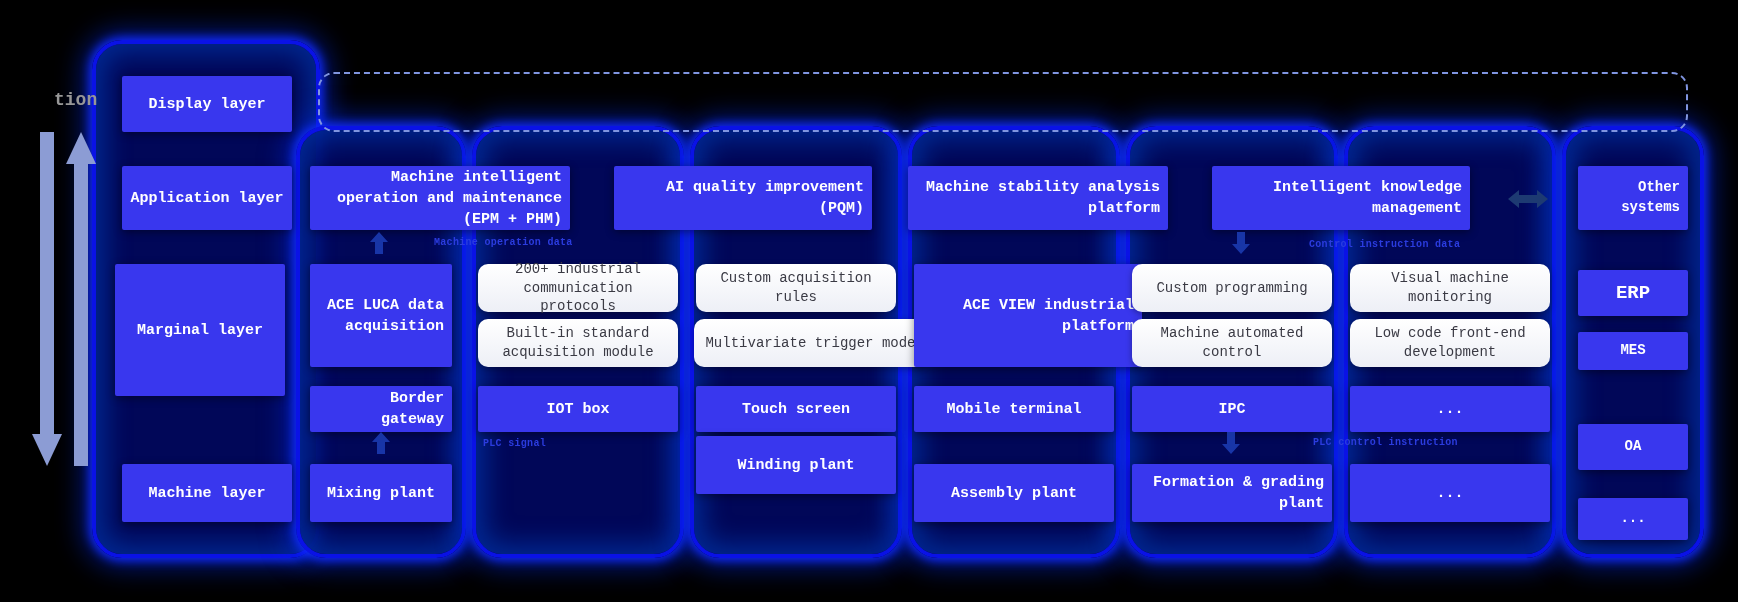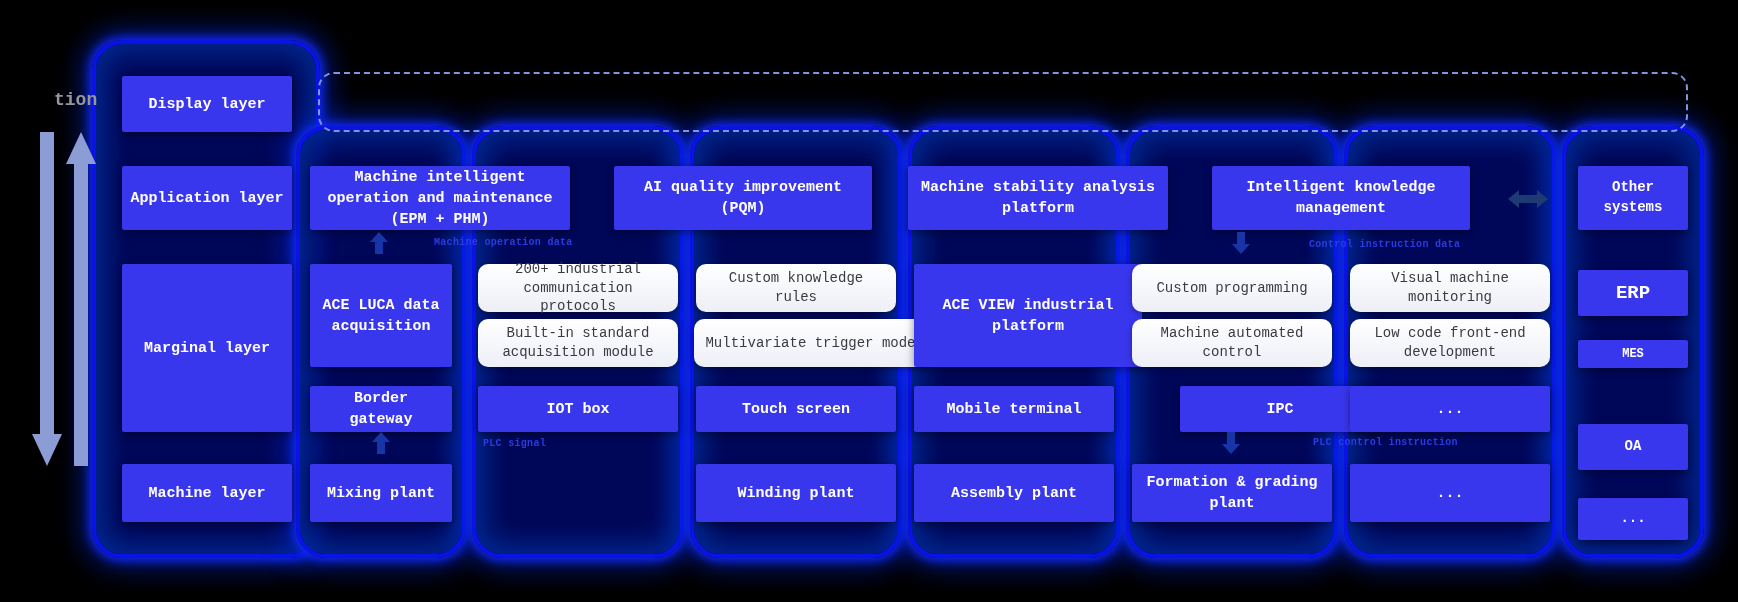--- a/index.html
+++ b/index.html
@@ -10,21 +10,21 @@
   }
   .glow-container{
     position:absolute;background:rgba(1,8,95,.93);
     border:4px solid #0a12e6;border-radius:30px;box-sizing:border-box;
     box-shadow:0 0 10px 3px rgba(18,42,255,.9),0 0 26px 10px rgba(0,40,220,.55),
                inset 0 0 26px 10px rgba(0,90,230,.4);
     z-index:1;
   }
   .bluebox{
     position:absolute;background:#3937ee;color:#fff;font-weight:bold;
-    display:flex;align-items:center;justify-content:center;text-align:center;
+    display:flex;align-items:center;justify-content:center;text-align:right;
     border-radius:2px;font-size:15px;line-height:1.4;z-index:5;
     padding:2px 8px;box-sizing:border-box;
     box-shadow:0 2px 8px rgba(0,0,0,.45);
   }
   .whitebox{
     position:absolute;background:linear-gradient(180deg,#ffffff 0%,#edeff6 100%);
     color:#3a3a44;display:flex;align-items:center;justify-content:center;text-align:center;
     border-radius:10px;font-size:14px;line-height:1.35;z-index:5;
     padding:2px 8px;box-sizing:border-box;
     box-shadow:0 2px 6px rgba(0,0,0,.35);
@@ -65,21 +65,21 @@
   <div class="glow-container" style="left:664px;top:126px;width:212px;height:432px"></div>
   <div class="glow-container" style="left:882px;top:126px;width:212px;height:432px"></div>
   <div class="glow-container" style="left:1100px;top:126px;width:212px;height:432px"></div>
   <div class="glow-container" style="left:1318px;top:126px;width:212px;height:432px"></div>
   <div class="glow-container" style="left:1536px;top:126px;width:142px;height:432px"></div>
 
   <div class="dashed-span" style="left:292px;top:72px;width:1370px;height:60px"></div>
 
   <div class="bluebox" style="left:96px;top:76px;width:170px;height:56px">Display layer</div>
   <div class="bluebox" style="left:96px;top:166px;width:170px;height:64px">Application layer</div>
-  <div class="bluebox" style="left:96px;top:264px;width:170px;height:168px">Marginal layer</div>
+  <div class="bluebox" style="left:89px;top:264px;width:170px;height:132px">Marginal layer</div>
   <div class="bluebox" style="left:96px;top:464px;width:170px;height:58px">Machine layer</div>
 
   <div class="bluebox" style="left:284px;top:166px;width:260px;height:64px">Machine intelligent operation and maintenance (EPM + PHM)</div>
   <div class="bluebox" style="left:588px;top:166px;width:258px;height:64px">AI quality improvement (PQM)</div>
   <div class="bluebox" style="left:882px;top:166px;width:260px;height:64px">Machine stability analysis platform</div>
   <div class="bluebox" style="left:1186px;top:166px;width:258px;height:64px">Intelligent knowledge management</div>
 
   <svg class="arrow-svg" style="left:1482px;top:186px" width="40" height="26" viewBox="0 0 40 26">
     <polygon points="0,13 11,4 11,9 29,9 29,4 40,13 29,22 29,17 11,17 11,22" fill="#1d3a72"></polygon>
   </svg>
@@ -89,49 +89,49 @@
   </svg>
   <div class="flowlabel" style="left:408px;top:237px">Machine operation data</div>
   <svg class="arrow-svg" style="left:1206px;top:232px" width="18" height="22" viewBox="0 0 18 22">
     <polygon points="9,22 0,12 5,12 5,0 13,0 13,12 18,12" fill="#1b3bb0" opacity="0.9"></polygon>
   </svg>
   <div class="flowlabel" style="left:1283px;top:239px">Control instruction data</div>
 
   <div class="bluebox" style="left:284px;top:264px;width:142px;height:103px">ACE LUCA data acquisition</div>
   <div class="whitebox" style="left:452px;top:264px;width:200px;height:48px">200+ industrial communication protocols</div>
   <div class="whitebox" style="left:452px;top:319px;width:200px;height:48px">Built-in standard acquisition module</div>
-  <div class="whitebox" style="left:670px;top:264px;width:200px;height:48px">Custom knowledge rules</div>
+  <div class="whitebox" style="left:670px;top:264px;width:200px;height:48px">Custom acquisition rules</div>
   <div class="whitebox" style="left:668px;top:319px;width:233px;height:48px">Multivariate trigger mode</div>
   <div class="bluebox" style="left:888px;top:264px;width:228px;height:103px">ACE VIEW industrial platform</div>
   <div class="whitebox" style="left:1106px;top:264px;width:200px;height:48px">Custom programming</div>
   <div class="whitebox" style="left:1106px;top:319px;width:200px;height:48px">Machine automated control</div>
   <div class="whitebox" style="left:1324px;top:264px;width:200px;height:48px">Visual machine monitoring</div>
   <div class="whitebox" style="left:1324px;top:319px;width:200px;height:48px">Low code front-end development</div>
 
   <div class="bluebox" style="left:284px;top:386px;width:142px;height:46px">Border gateway</div>
   <div class="bluebox" style="left:452px;top:386px;width:200px;height:46px">IOT box</div>
   <div class="bluebox" style="left:670px;top:386px;width:200px;height:46px">Touch screen</div>
   <div class="bluebox" style="left:888px;top:386px;width:200px;height:46px">Mobile terminal</div>
-  <div class="bluebox" style="left:1154px;top:386px;width:200px;height:46px">IPC</div>
+  <div class="bluebox" style="left:1106px;top:386px;width:200px;height:46px">IPC</div>
   <div class="bluebox" style="left:1324px;top:386px;width:200px;height:46px">...</div>
 
   <svg class="arrow-svg" style="left:346px;top:432px" width="18" height="22" viewBox="0 0 18 22">
     <polygon points="9,0 18,10 13,10 13,22 5,22 5,10 0,10" fill="#1b3bb0" opacity="0.9"></polygon>
   </svg>
   <div class="flowlabel" style="left:457px;top:438px">PLC signal</div>
   <svg class="arrow-svg" style="left:1196px;top:432px" width="18" height="22" viewBox="0 0 18 22">
     <polygon points="9,22 0,12 5,12 5,0 13,0 13,12 18,12" fill="#1b3bb0" opacity="0.9"></polygon>
   </svg>
   <div class="flowlabel" style="left:1287px;top:437px">PLC control instruction</div>
 
   <div class="bluebox" style="left:284px;top:464px;width:142px;height:58px">Mixing plant</div>
-  <div class="bluebox" style="left:670px;top:464px;width:200px;height:58px">Winding plant</div>
+  <div class="bluebox" style="left:670px;top:436px;width:200px;height:58px">Winding plant</div>
   <div class="bluebox" style="left:888px;top:464px;width:200px;height:58px">Assembly plant</div>
   <div class="bluebox" style="left:1106px;top:464px;width:200px;height:58px">Formation &amp; grading plant</div>
   <div class="bluebox" style="left:1324px;top:464px;width:200px;height:58px">...</div>
 
   <div class="bluebox" style="left:1552px;top:166px;width:110px;height:64px;font-size:14px">Other systems</div>
   <div class="bluebox" style="left:1552px;top:270px;width:110px;height:46px;font-size:19px">ERP</div>
-  <div class="bluebox" style="left:1552px;top:340px;width:110px;height:28px;font-size:12px">MES</div>
+  <div class="bluebox" style="left:1552px;top:332px;width:110px;height:38px;font-size:14px">MES</div>
   <div class="bluebox" style="left:1552px;top:424px;width:110px;height:46px;font-size:14px">OA</div>
   <div class="bluebox" style="left:1552px;top:498px;width:110px;height:42px;font-size:14px">...</div>
 
 </div>
 
 </body></html>

